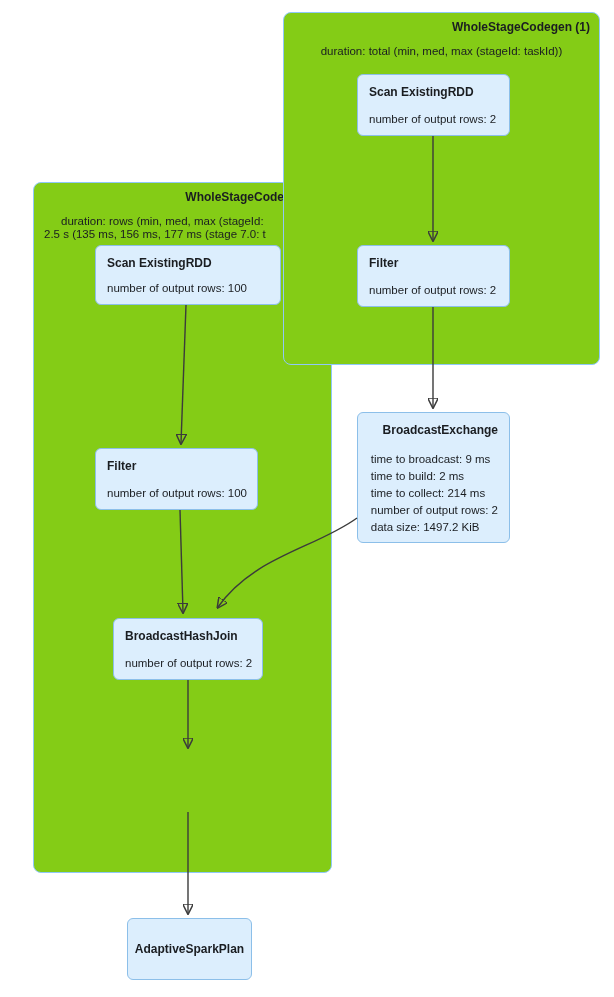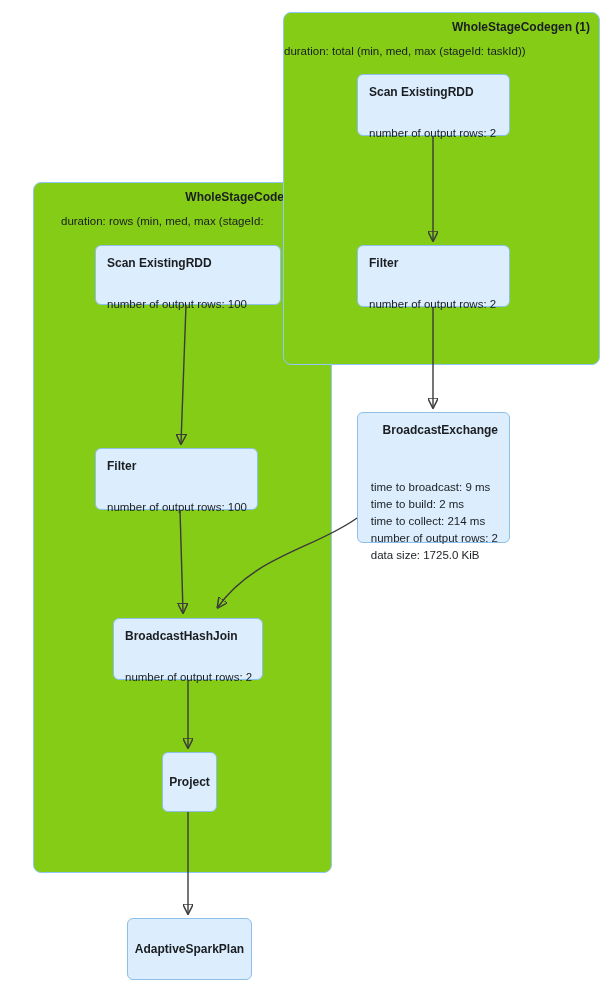--- a/index.html
+++ b/index.html
@@ -26,35 +26,34 @@
     font-size:12px;font-weight:bold;
     white-space:nowrap;
   }
   #cluster-right .cluster-title{right:9px;text-align:right;}
   #cluster-left .cluster-title{left:0;width:250px;text-align:right;overflow:hidden;}
   .cluster-duration{
     position:absolute;
     font-size:11.5px;line-height:13px;
     white-space:nowrap;
   }
-  #cluster-right .dur1{top:32px;left:0;width:100%;}
+  #cluster-right .dur1{top:32px;left:0;width:100%;text-align:center;}
   #cluster-right .dur2{top:45px;left:0;width:100%;text-align:center;}
   #cluster-left .dur1{top:32px;left:27px;}
   #cluster-left .dur2{top:45px;left:10px;}
   .node{
     position:absolute;
     background:#dceefd;
     border:1px solid #8cbfe9;
     border-radius:6px;
     box-sizing:border-box;
     z-index:3;
     display:flex;flex-direction:column;justify-content:space-between;
     padding:10px 11px;
     font-size:11.5px;
-    gap:28px;
   }
   .node .node-title{font-weight:bold;font-size:12px;white-space:nowrap;}
   .node .node-metric{white-space:nowrap;}
   .node.center-only{justify-content:center;align-items:center;text-align:center;padding:10px 4px;}
   .node .metric-block{line-height:17px;}
   #node-scan-right{left:357px;top:74px;width:153px;height:62px;}
   #node-filter-right{left:357px;top:245px;width:153px;height:62px;}
   #node-scan-left{left:95px;top:245px;width:186px;height:60px;}
   #node-filter-left{left:95px;top:448px;width:163px;height:62px;}
   #node-broadcast-exchange{left:357px;top:412px;width:153px;height:131px;justify-content:flex-start;align-items:flex-end;}
@@ -69,20 +68,21 @@
   #edges path{fill:none;stroke:#3b3b3b;stroke-width:1.4px;}
 </style>
 </head>
 <body>
 
 <div id="stage">
 
   <div class="cluster" id="cluster-left">
     <div class="cluster-title">WholeStageCode</div>
     <div class="cluster-duration dur1">duration: rows (min, med, max (stageId:</div>
+    <div class="cluster-duration dur2">2.5 s (135 ms, 156 ms, 177 ms (stage 7.0: t</div>
   </div>
 
   <div class="cluster" id="cluster-right">
     <div class="cluster-title">WholeStageCodegen (1)</div>
     <div class="cluster-duration dur1">duration: total (min, med, max (stageId: taskId))</div>
   </div>
 
   <div class="node" id="node-scan-right">
     <div class="node-title">Scan ExistingRDD</div>
     <div class="node-metric">number of output rows: 2</div>
@@ -103,32 +103,29 @@
     <div class="node-metric">number of output rows: 100</div>
   </div>
 
   <div class="node" id="node-broadcast-exchange">
     <div class="node-title">BroadcastExchange</div>
     <div class="metric-block">
       <div class="node-metric">time to broadcast: 9 ms</div>
       <div class="node-metric">time to build: 2 ms</div>
       <div class="node-metric">time to collect: 214 ms</div>
       <div class="node-metric">number of output rows: 2</div>
-      <div class="node-metric">data size: 1725.0 KiB</div>
+      <div class="node-metric">data size: 1497.2 KiB</div>
     </div>
   </div>
 
   <div class="node" id="node-broadcast-hash-join">
     <div class="node-title">BroadcastHashJoin</div>
     <div class="node-metric">number of output rows: 2</div>
   </div>
 
-  <div class="node center-only" id="node-project">
-    <div class="node-title">Project</div>
-  </div>
 
   <div class="node center-only" id="node-adaptive-spark-plan">
     <div class="node-title">AdaptiveSparkPlan</div>
   </div>
 
   <svg id="edges" viewBox="0 0 614 997" xmlns="http://www.w3.org/2000/svg">
     <defs>
       <marker id="arrowhead" viewBox="0 0 10 10" refX="8.5" refY="5" markerWidth="7.5" markerHeight="7.5" orient="auto-start-reverse">
         <path d="M0,0 L10,5 L0,10 z" fill="#3b3b3b" stroke="none"></path>
       </marker>

